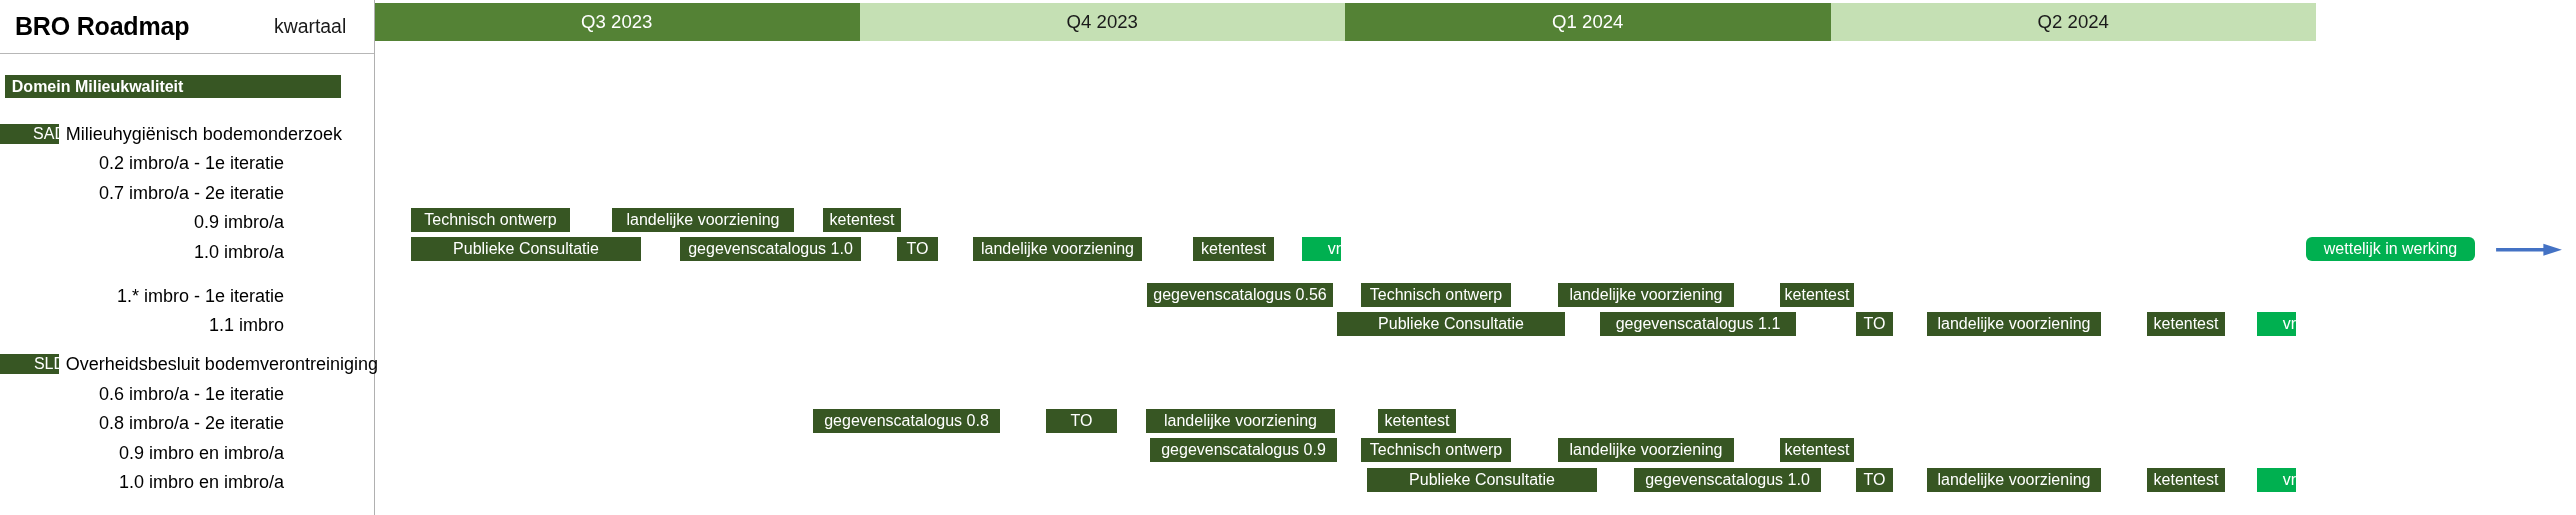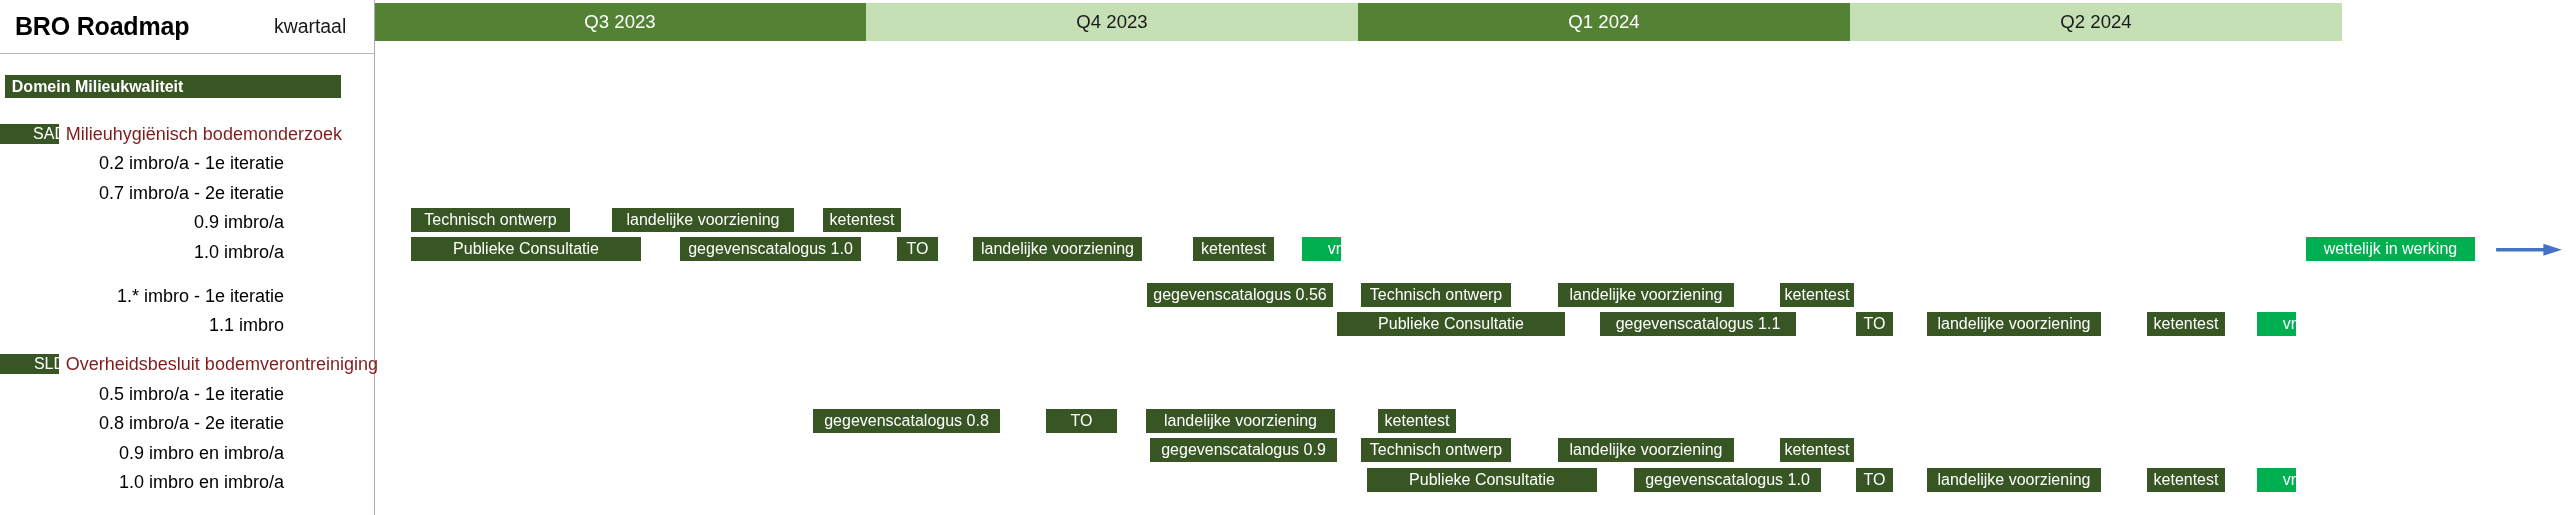--- a/index.html
+++ b/index.html
@@ -40,21 +40,21 @@
     color: #1a1a1a;
     white-space: nowrap;
   }
 
   
   .timeline-header {
     position: absolute;
     left: 374px;
     top: 3.4px;
     height: 38px;
-    width: 2202px;
+    width: 1942px;
     display: flex;
   }
   .quarter {
     height: 38px;
     display: flex;
     align-items: center;
     justify-content: center;
     font-size: 18.6px;
     white-space: nowrap;
     overflow: hidden;
@@ -112,21 +112,21 @@
     font-size: 16px;
     display: flex;
     align-items: center;
     justify-content: center;
     flex: none;
     padding-left: 40px;
   }
   .group-name {
     margin-left: 6.8px;
     font-size: 18px;
-    color: #7f1d1d;
+    color: #000000;
     white-space: nowrap;
   }
 
   .sub-label {
     position: absolute;
     width: 338px;
     height: 22px;
     text-align: right;
     padding-right: 54px;
     font-size: 18px;
@@ -145,21 +145,21 @@
     align-items: center;
     justify-content: center;
     font-size: 16px;
     color: #ffffff;
     white-space: nowrap;
     overflow: hidden;
     padding: 0 3.4px;
   }
   .bar.std   { background: #375623; }
   .bar.free  { background: #00b050; padding-left: 36px; }
-  .bar.legal { background: #00b050; }
+  .bar.legal { background: #00b050; border-radius: 6px; }
 
   
   .arrow {
     position: absolute;
     pointer-events: none;
   }
 </style>
 </head>
 <body>
 
@@ -197,21 +197,21 @@
       <div class="sub-label" style="top: 152px;">0.2 imbro/a - 1e iteratie</div>
       <div class="sub-label" style="top: 182px;">0.7 imbro/a - 2e iteratie</div>
       <div class="sub-label" style="top: 211px;">0.9 imbro/a</div>
       <div class="sub-label" style="top: 241px;">1.0 imbro/a</div>
       <div class="sub-label" style="top: 285px; padding-left: 32px;">1.* imbro - 1e iteratie</div>
       <div class="sub-label" style="top: 314px;">1.1 imbro</div>
       <div class="group-row" style="top: 353px;">
         <div class="group-badge">SLD</div>
         <div class="group-name">Overheidsbesluit bodemverontreiniging</div>
       </div>
-      <div class="sub-label" style="top: 383px;">0.5 imbro/a - 1e iteratie</div>
+      <div class="sub-label" style="top: 383px;">0.6 imbro/a - 1e iteratie</div>
       <div class="sub-label" style="top: 412px;">0.8 imbro/a - 2e iteratie</div>
       <div class="sub-label" style="top: 442px;">0.9 imbro en imbro/a</div>
       <div class="sub-label" style="top: 471px;">1.0 imbro en imbro/a</div>
     </div>
 
   <div id="gantt-area">
       <div class="bar std" style="left: 411px; top: 208px; width: 159px;">Technisch ontwerp</div>
       <div class="bar std" style="left: 612px; top: 208px; width: 182px;">landelijke voorziening</div>
       <div class="bar std" style="left: 823px; top: 208px; width: 78px;">ketentest</div>
       <div class="bar std" style="left: 411px; top: 237px; width: 230px;">Publieke Consultatie</div>

